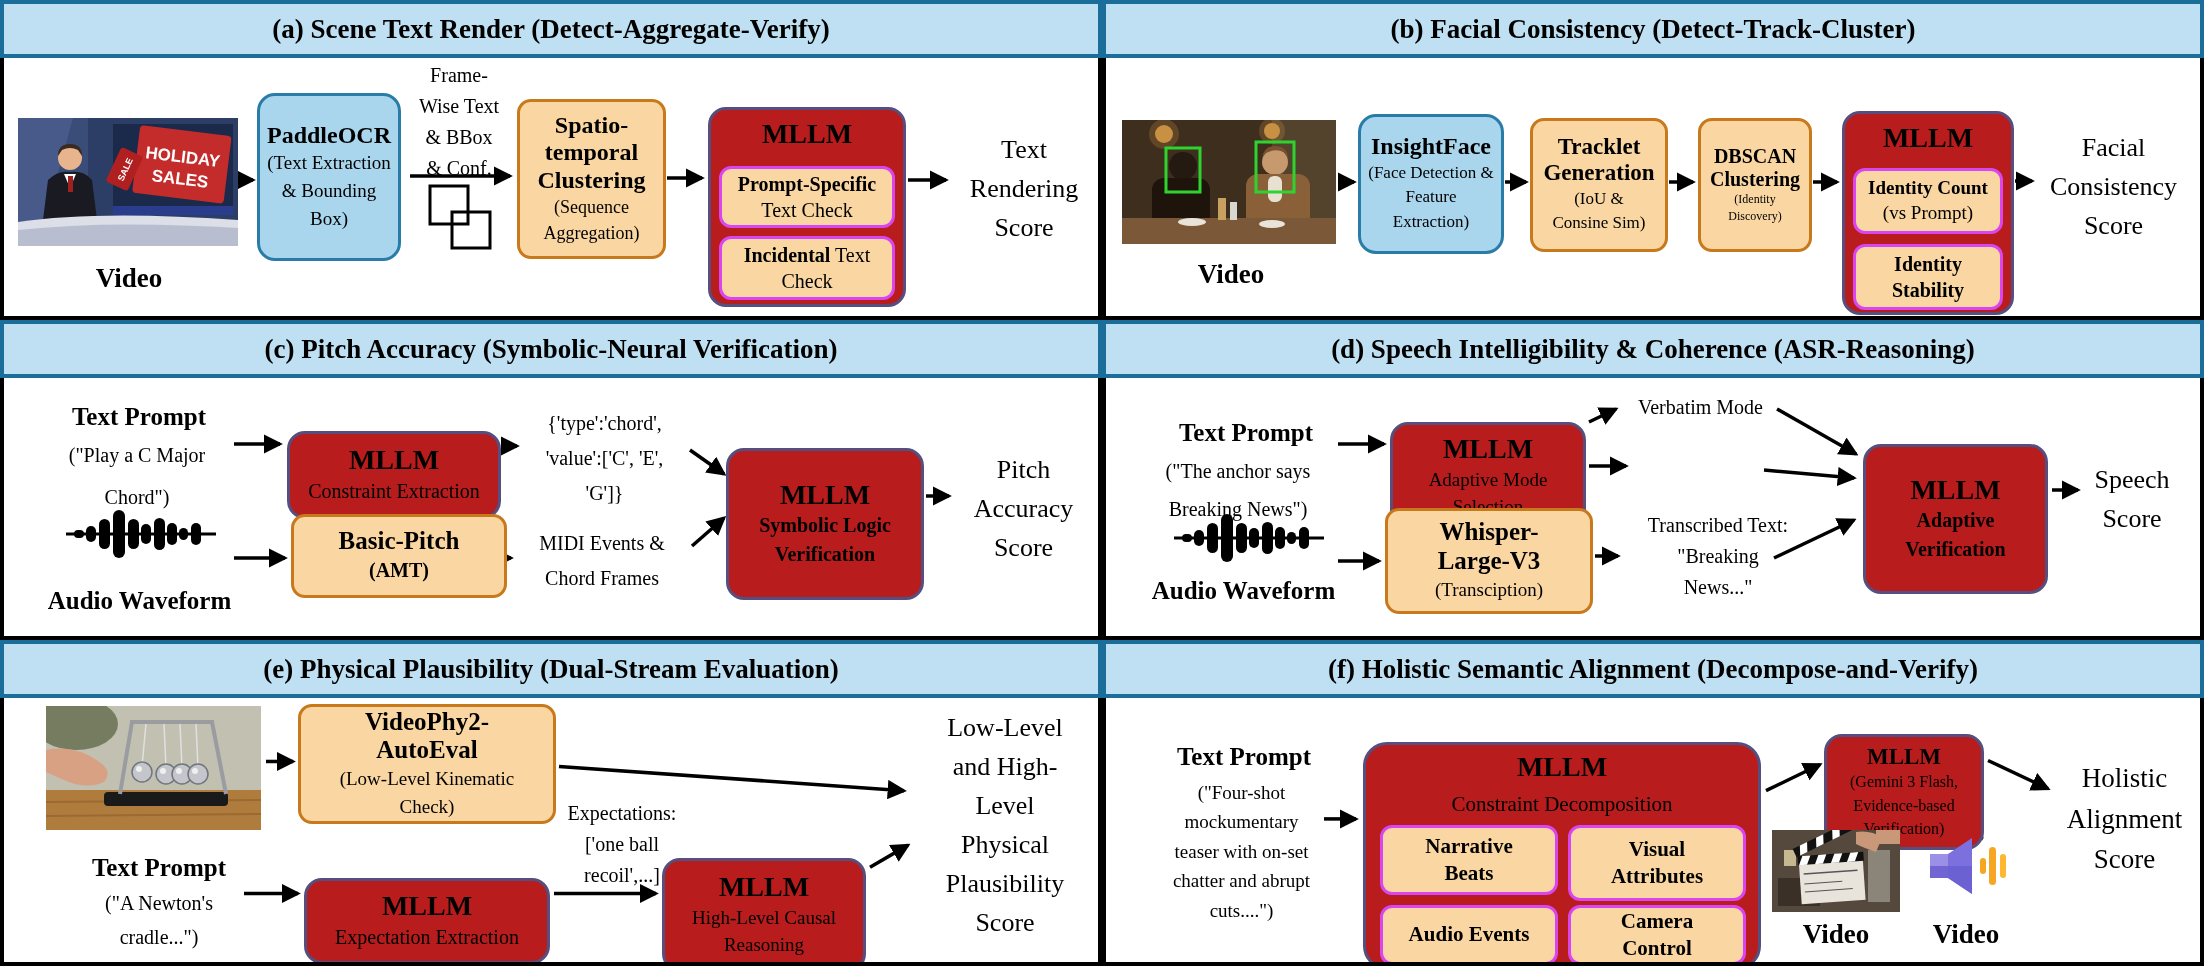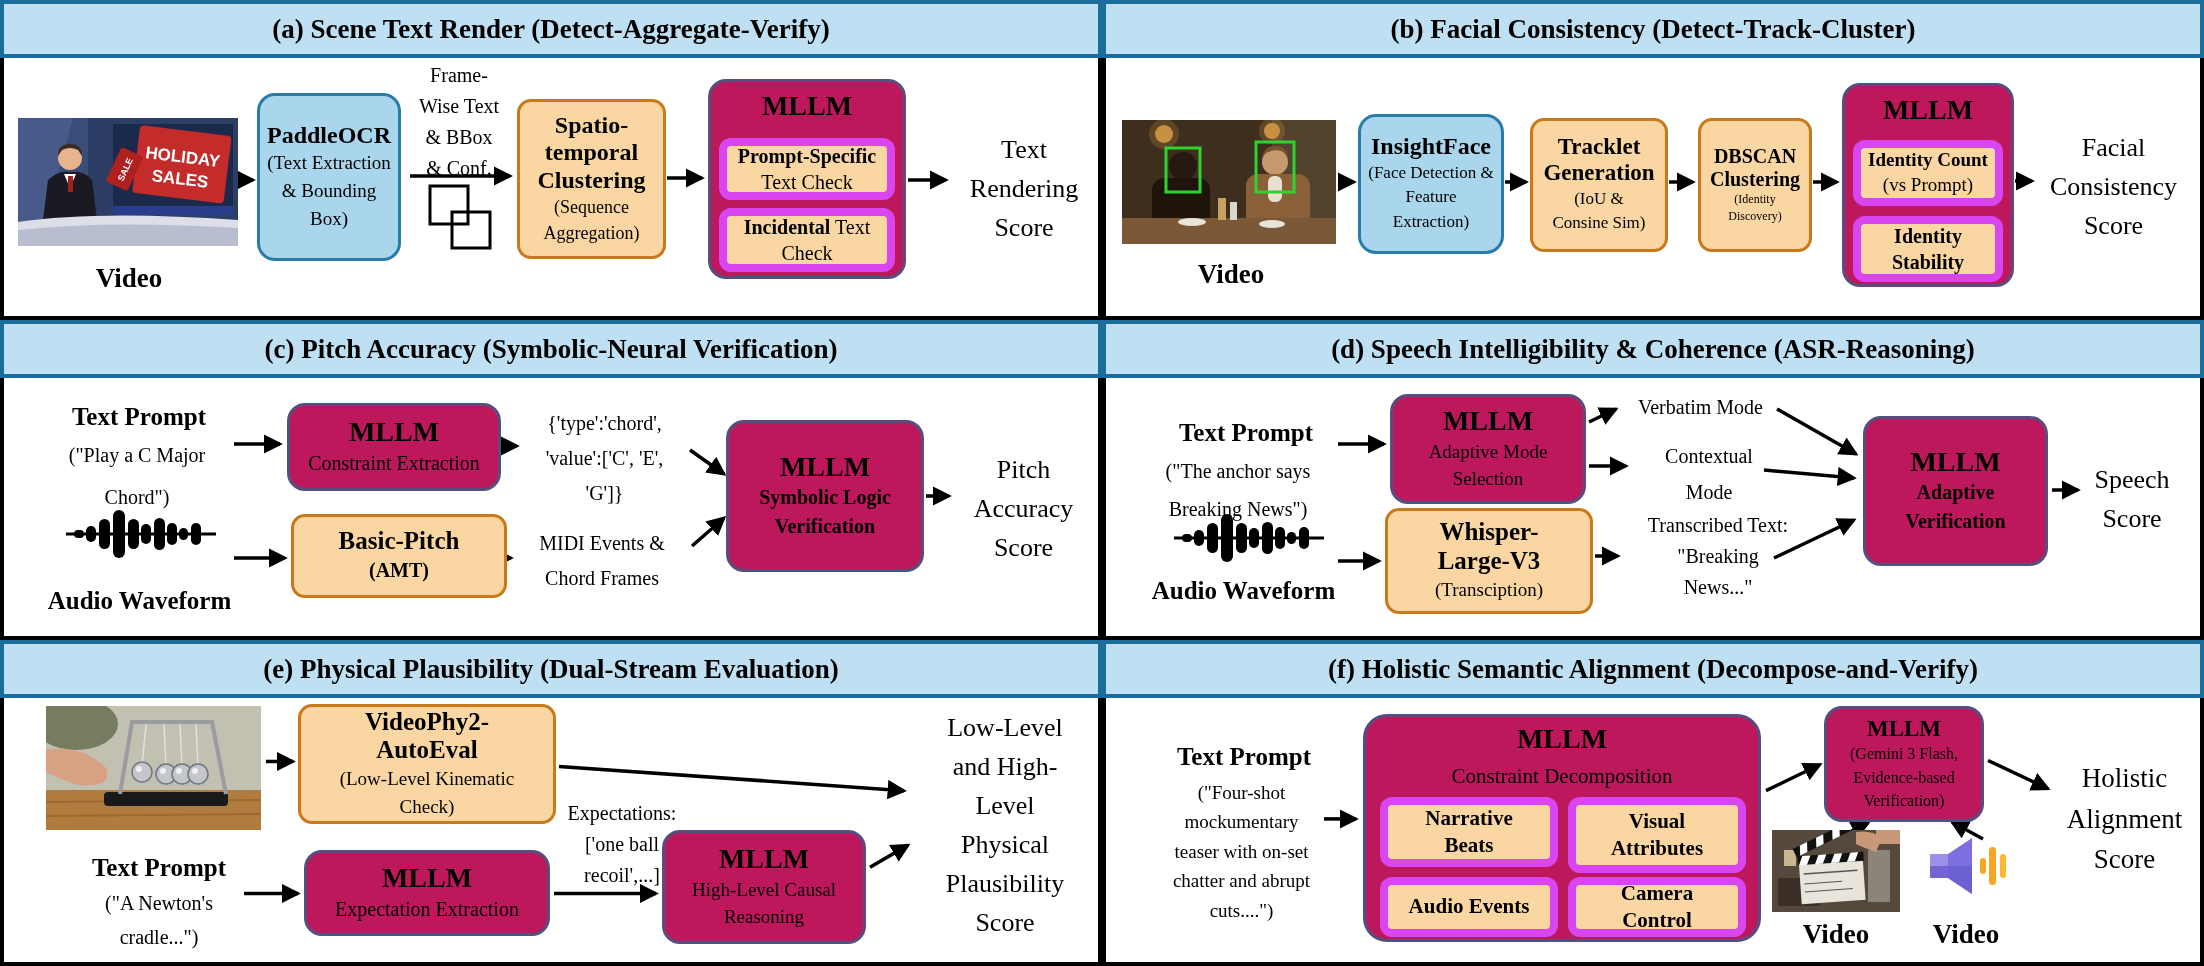--- a/index.html
+++ b/index.html
@@ -12,27 +12,27 @@
          font-weight:bold;font-size:27px;}
   .pbody{flex:1;box-sizing:border-box;border:4px solid #000;border-top:none;position:relative;background:#fff;overflow:hidden;}
   .t{position:absolute;white-space:pre-line;text-align:center;line-height:1.55;font-size:20px;}
   .lab{font-weight:bold;font-size:25px;line-height:1.2;}
   .score{font-weight:normal;font-size:26px;line-height:1.5;}
   .lh2{line-height:2.1;}
   .bx{position:absolute;box-sizing:border-box;border:3px solid;display:flex;flex-direction:column;
       align-items:center;justify-content:center;text-align:center;border-radius:18px;padding:4px;}
   .blue{background:#A9D6ED;border-color:#2A7CA8;}
   .orange{background:#FAD7A2;border-color:#C8791B;border-radius:14px;}
-  .purple{background:#be185d;border-color:#564E7E;}
+  .purple{background:#b91c1c;border-color:#564E7E;margin-top:28px;}
   .bt{font-weight:bold;font-size:25px;line-height:1.15;white-space:pre-line;}
   .bt.big{font-size:28px;}
   .bs{font-size:19px;line-height:1.45;white-space:pre-line;}
   .bs.bold{font-weight:bold;font-size:20px;}
   .rel{justify-content:flex-start;}
-  .ib{position:absolute;box-sizing:border-box;background:#FAD7A2;border:8px solid #d946ef;border-radius:12px;
+  .ib{position:absolute;box-sizing:border-box;background:#FAD7A2;border:3px solid #d946ef;border-radius:12px;
       display:flex;flex-direction:column;align-items:center;justify-content:center;
       font-size:20px;line-height:1.3;white-space:pre-line;text-align:center;}
   .arr{position:absolute;left:0;top:0;width:100%;height:100%;pointer-events:none;}
   .arr line{stroke:#000;stroke-width:3.5;}
   .thumb{position:absolute;}
   .hidden-defs{position:absolute;width:0;height:0;}
 </style>
 </head>
 <body>
 
@@ -298,22 +298,20 @@
       </svg>
       <div class="t lab" style="left:5px;top:198px;width:265px;">Audio Waveform</div>
 
       <div class="bx purple" style="left:284px;top:16px;width:196px;height:110px;">
         <div class="bt big">MLLM</div>
         <div class="bs">Adaptive Mode
 Selection</div>
       </div>
 
       <div class="t" style="left:512px;top:14px;width:165px;">Verbatim Mode</div>
-      <div class="t" style="left:540px;top:60px;width:126px;line-height:1.8;">Contextual
-Mode</div>
 
       <div class="bx orange" style="left:279px;top:130px;width:208px;height:106px;">
         <div class="bt">Whisper-
 Large-V3</div>
         <div class="bs">(Transciption)</div>
       </div>
 
       <div class="t" style="left:522px;top:132px;width:180px;line-height:1.55;">Transcribed Text:
 "Breaking
 News..."</div>

